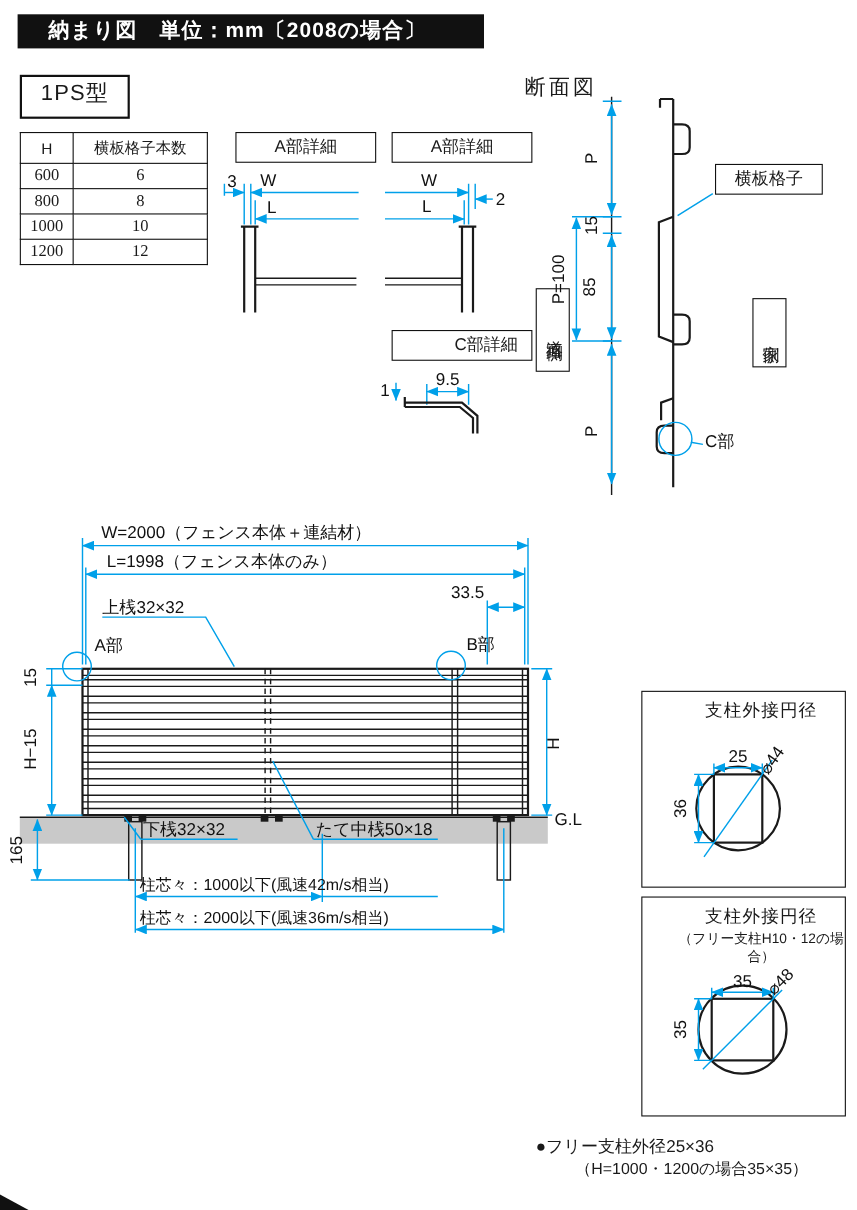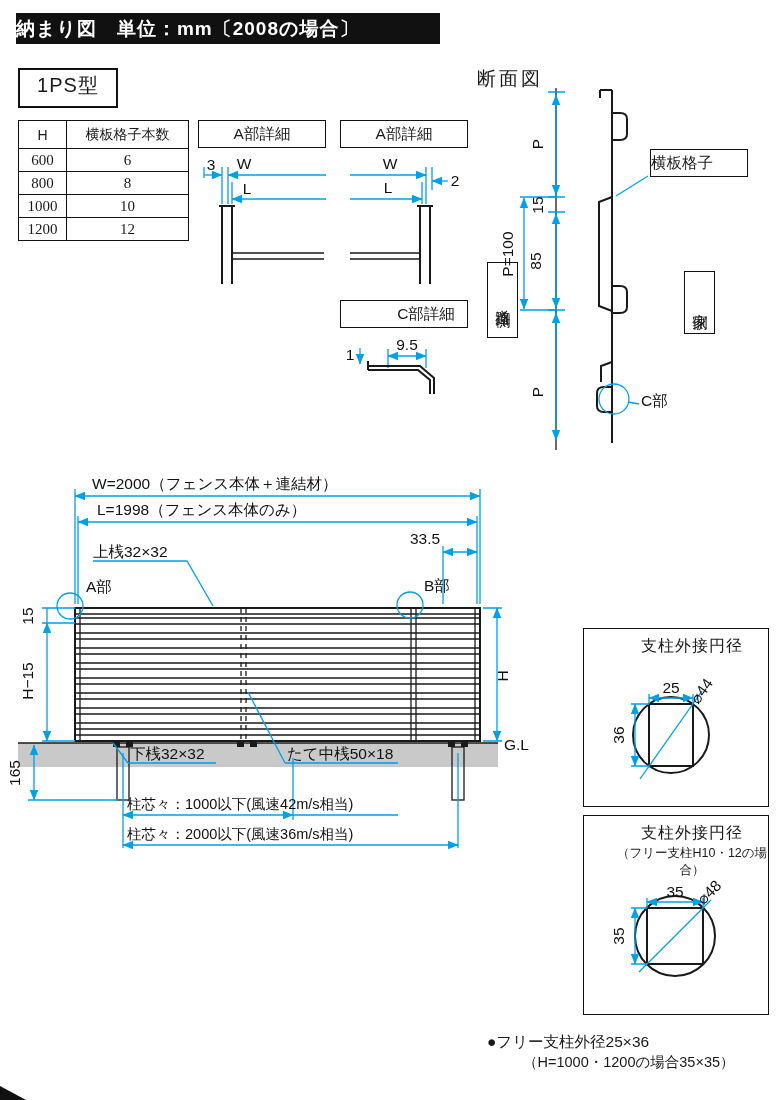--- a/index.html
+++ b/index.html
@@ -2,44 +2,44 @@
 <html><head>
 <meta charset="utf-8">
 <style>
   * { margin:0; padding:0; box-sizing:border-box; }
   html,body { background:#ffffff; }
   body { font-family:"Liberation Sans", sans-serif; color:#1a1a1a; }
   .page { position:relative; width:779px; height:1100px; background:#fff; overflow:hidden; }
   .abs { position:absolute; }
 
   .title-bar { left:16px; top:13px; width:424px; height:31px; background:#111;
-    color:#fff; font-size:19px; font-weight:bold; line-height:31px; padding-left:0; letter-spacing:1px; }
+    color:#fff; font-size:19px; font-weight:bold; line-height:31px; padding-left:28px; letter-spacing:1px; }
   .model-box { left:18px; top:68px; width:100px; height:40px; border:2px solid #111;
     font-size:20px; text-align:center; line-height:30px; letter-spacing:1px; }
 
   .spec-table { left:18px; top:120px; border-collapse:collapse; background:#fff; }
   .spec-table th, .spec-table td { border:1.6px solid #111; text-align:center; font-weight:normal; padding:0; }
   .spec-table th { font-size:14px; height:28px; }
   .spec-table td { font-size:15px; height:23px;font-family:Liberation Serif, serif; }
   .col-h { width:48px; } .col-n { width:122px; }
 
   .detail-header { border:1.6px solid #111; width:128px; height:28px;
-    font-size:15.5px; text-align:center; line-height:25px; background:#fff; }
+    font-size:15.5px; text-align:center; line-height:25px; background:#fff;margin-left:16px; }
   #detail-a { left:198px; top:120px; }
   #detail-b { left:340px; top:120px; }
   #detail-c { left:340px; top:300px;padding-left:44px; }
 
   .section-title { left:477px; top:66px; font-size:19px; letter-spacing:3px; }
 
   .vbox { border:1.6px solid #111; writing-mode:vertical-rl; text-orientation:upright;
     font-size:15.5px; display:flex; align-items:center; justify-content:center; letter-spacing:2px; }
   #road-box  { left:487px; top:262px; width:31px; height:76px; }
   #house-box { left:684px; top:271px; width:31px; height:63px; }
   #lattice-box { left:650px; top:149px; width:98px; height:28px; border:1.6px solid #111;
-    font-size:15.5px; line-height:25px; background:#fff; }
+    font-size:15.5px; text-align:center; line-height:25px; background:#fff; }
 
   .post-box { border:1.6px solid #111; background:none;padding-left:32px; }
   #post-box-1 { left:583px; top:628px; width:186px; height:179px; }
   #post-box-2 { left:583px; top:815px; width:186px; height:200px; }
   .post-box .t1 { text-align:center; font-size:16px; margin-top:7px; letter-spacing:1px; }
   .post-box .t2 { text-align:center; font-size:12.5px; margin-top:1px; }
 
   .footnote1 { left:487px; top:1032px; font-size:15.5px; }
   .footnote2 { left:523px; top:1053px; font-size:14.5px; }
 

